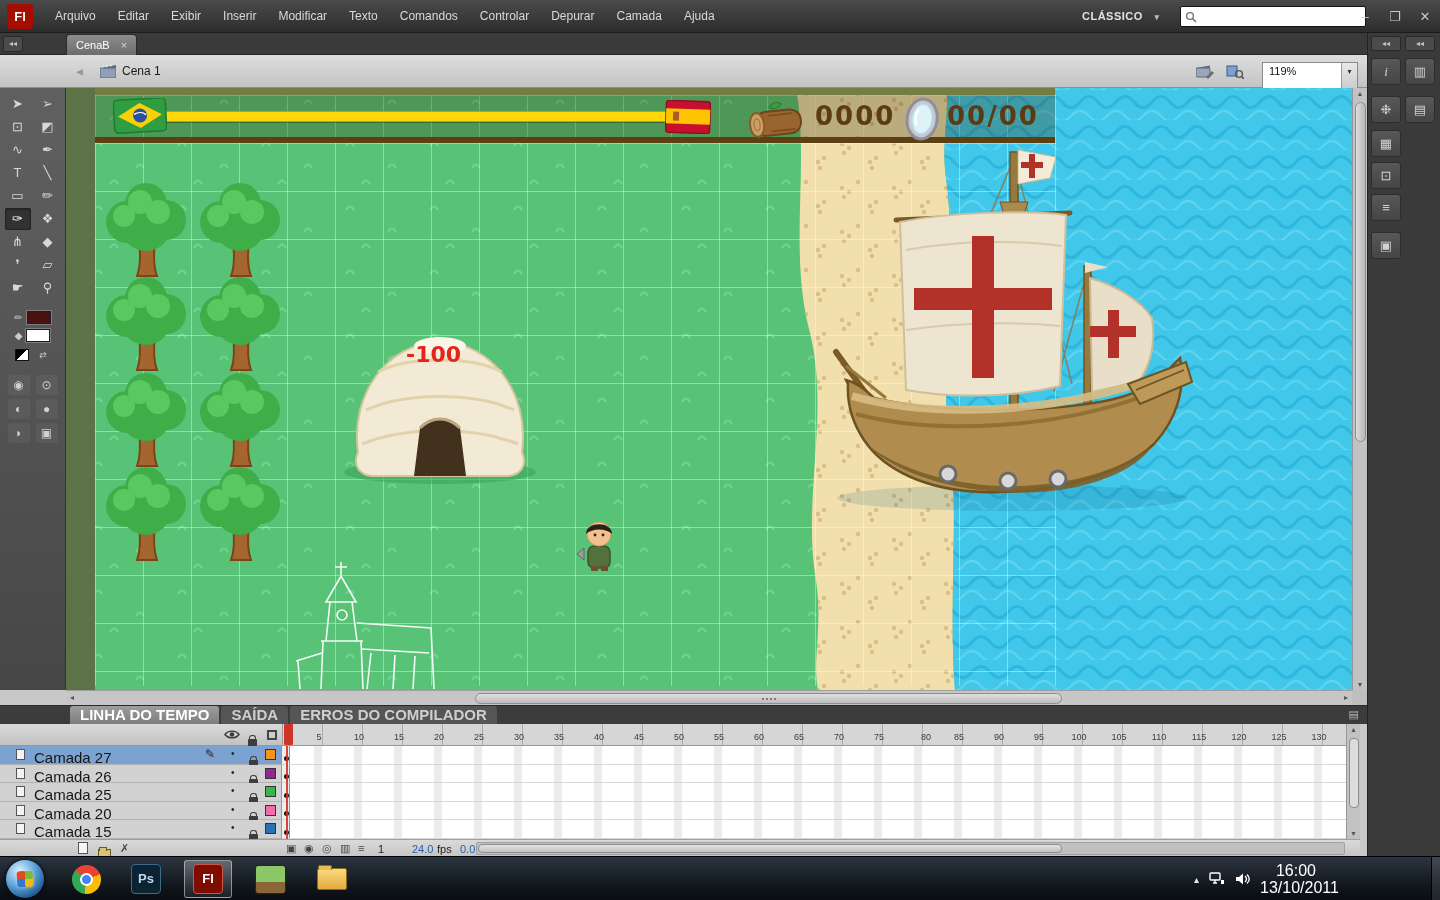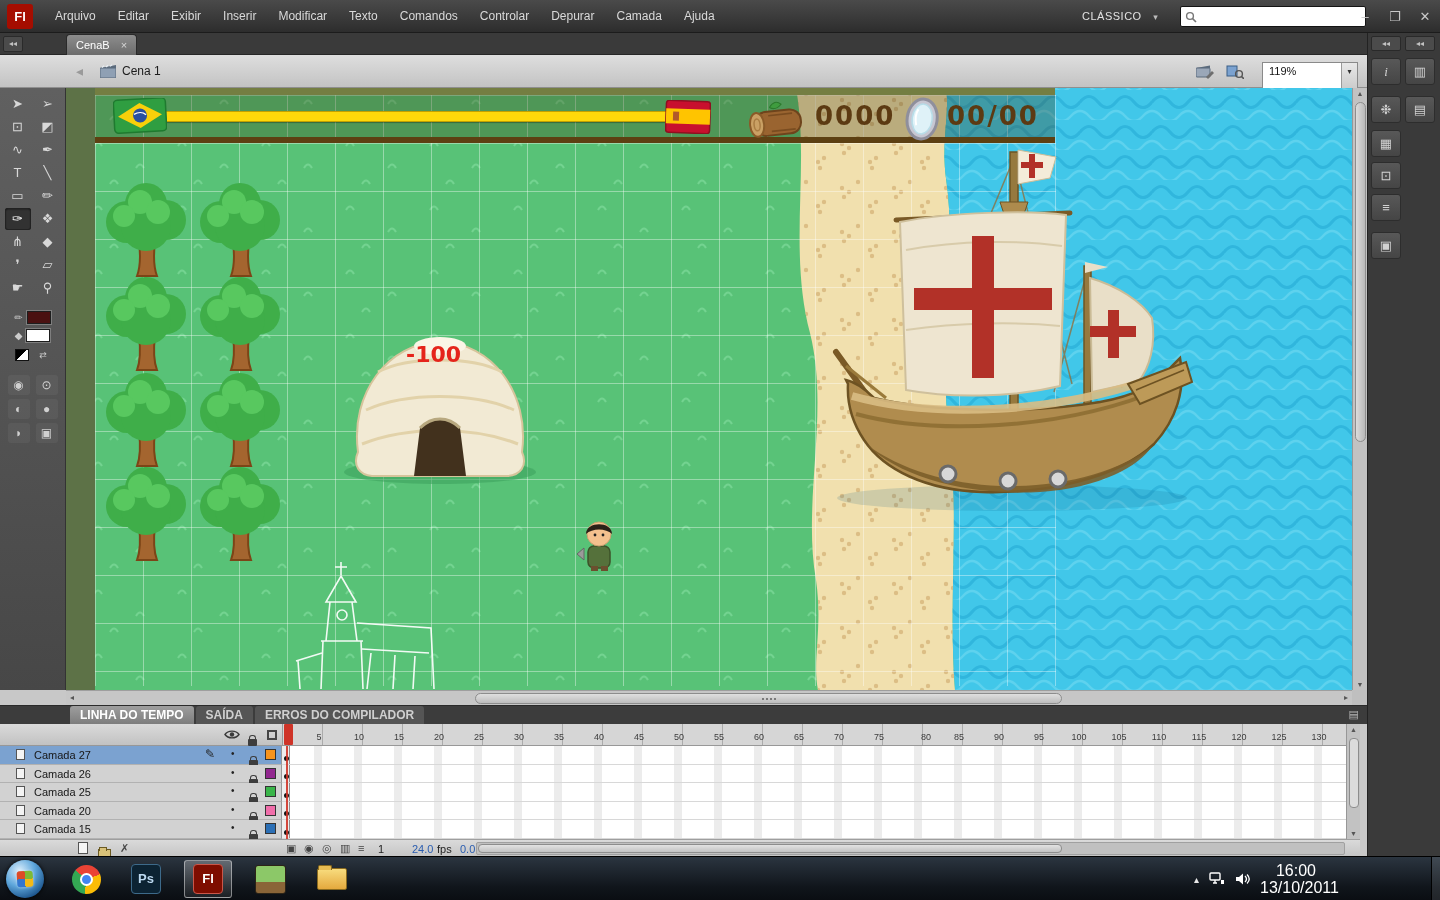--- a/index.html
+++ b/index.html
@@ -8,21 +8,21 @@
   #root { position:relative; width:1440px; height:900px; background:#c8c8c8; overflow:hidden; }
 
   
   .menubar { position:absolute; left:0; top:0; width:1440px; height:33px;
     background:linear-gradient(#4a4a4a,#2d2d2d); border-bottom:1px solid #1c1c1c; }
   .fl-logo { position:absolute; left:7px; top:4px; width:26px; height:25px; background:#a50d00;
     border-radius:3px; color:#fff; font-weight:bold; font-size:13px; text-align:center; line-height:25px; }
   .menu-items { position:absolute; left:44px; top:0; height:33px; display:flex; }
   .menu-item { color:#d9d9d9; font-size:12px; line-height:33px; padding:0 11px; cursor:default; }
   .workspace { position:absolute; left:1082px; top:0; height:33px; line-height:33px; color:#e2e2e2;
-    font-size:11px; font-weight:normal; letter-spacing:.5px; }
+    font-size:11px; font-weight:bold; letter-spacing:.5px; }
   .workspace .arr { margin-left:8px; font-size:9px; color:#bbb; }
   .searchbox { position:absolute; left:1180px; top:6px; width:186px; height:21px; background:#fff;
     border-radius:2px; border:1px solid #141414; display:flex; align-items:center; }
   .searchbox svg { margin:0 4px; }
   .searchbox input { border:none; outline:none; background:transparent; width:150px; font-size:12px; }
   .winbtns { position:absolute; right:6px; top:0; height:33px; display:flex; align-items:center; gap:12px; }
   .winbtn { color:#c9c9c9; font-size:13px; width:18px; text-align:center; cursor:default; }
 
   
   .tabbar { position:absolute; left:0; top:33px; width:1367px; height:22px; background:#3a3a3a;
@@ -99,39 +99,39 @@
   .dock { position:absolute; left:1367px; top:33px; width:73px; height:823px; background:#3a3a3a; border-left:1px solid #222; }
   .dock-chev { position:absolute; width:30px; height:15px; background:#4b4b4b; border:1px solid #292929;
     border-radius:2px; color:#c2c2c2; font-size:8px; text-align:center; line-height:13px; }
   .dock-btn { position:absolute; width:30px; height:27px; background:linear-gradient(#585858,#454545);
     border:1px solid #2d2d2d; border-radius:3px; color:#d2d2d2; font-size:13px; text-align:center; line-height:25px; }
   .dock-btn.cir { font-style:italic; font-family:"Liberation Serif",serif; }
 
   
   .timeline { position:absolute; left:0; top:705px; width:1367px; height:151px; background:#c9c9c9; border-top:1px solid #2a2a2a; }
   .tl-tabs { position:absolute; left:0; top:0; width:100%; height:18px; background:#3c3c3c; display:flex; padding-left:70px; }
-  .tl-tab { height:18px; padding:0 10px; font-size:12px; font-weight:bold; color:#cfcfcf; line-height:18px;
+  .tl-tab { height:18px; padding:0 10px; font-size:15px; font-weight:bold; color:#cfcfcf; line-height:18px;
     background:#555; margin-right:2px; border-radius:3px 3px 0 0; }
   .tl-tab.active { background:linear-gradient(#9e9e9e,#7d7d7d); color:#fff; }
   .tl-menu { position:absolute; right:8px; top:2px; color:#b5b5b5; font-size:11px; }
   .tl-header-left { position:absolute; left:0; top:18px; width:282px; height:22px;
     background:linear-gradient(#dadada,#c2c2c2); border-bottom:1px solid #989898; }
   .hicon { position:absolute; top:5px; }
   .outline-box { position:absolute; left:267px; top:6px; width:10px; height:10px; border:2px solid #444; }
   .ruler { position:absolute; left:282px; top:18px; width:1064px; height:22px; background:#d6d6d6;
     border-bottom:1px solid #989898; border-left:1px solid #989898;
     background-image:repeating-linear-gradient(to right,transparent 0 39px,#ababab 39px 40px); }
   .ruler-num { position:absolute; bottom:3px; width:24px; text-align:center; font-size:9px; color:#3c3c3c; }
   .playhead-block { position:absolute; left:1px; top:0; width:9px; height:21px; background:#cf3428; border-radius:1px; }
   .layer-rows { position:absolute; left:0; top:40px; width:1346px; height:93px; }
   .lrow { display:flex; height:18.6px; }
   .lrow-left { width:282px; position:relative; background:#d2d2d2; border-bottom:1px solid #b2b2b2; border-right:1px solid #989898; }
   .lrow.sel .lrow-left { background:#7ba2d0; }
   .ltype { position:absolute; left:16px; top:3px; width:9px; height:11px; background:#f4f4f4; border:1px solid #555; }
-  .lname { position:absolute; left:34px; top:3px; font-size:11px; color:#161616; }
+  .lname { position:absolute; left:34px; top:3px; font-size:15px; color:#161616; }
   .lpencil { position:absolute; left:205px; top:1px; font-size:12px; color:#222; }
   .ldot { position:absolute; left:231px; top:2px; font-size:10px; color:#222; }
   .llock { position:absolute; left:249px; top:7px; }
   .lock { width:9px; height:7px; background:#3d3d3d; border-radius:1px; display:inline-block; position:relative; }
   .lock::before { content:""; position:absolute; left:1px; top:-4px; width:5px; height:4px;
     border:1.5px solid #3d3d3d; border-bottom:none; border-radius:3px 3px 0 0; }
   .lcolor { position:absolute; left:265px; top:3px; width:11px; height:11px; border:1px solid #333; }
   .lframes { flex:1; position:relative; background:#fff; border-bottom:1px solid #d8d8d8;
     background-image:repeating-linear-gradient(to right,transparent 0 32px,#ececec 32px 40px),
                      repeating-linear-gradient(to right,transparent 0 39px,#d6d6d6 39px 40px); }

